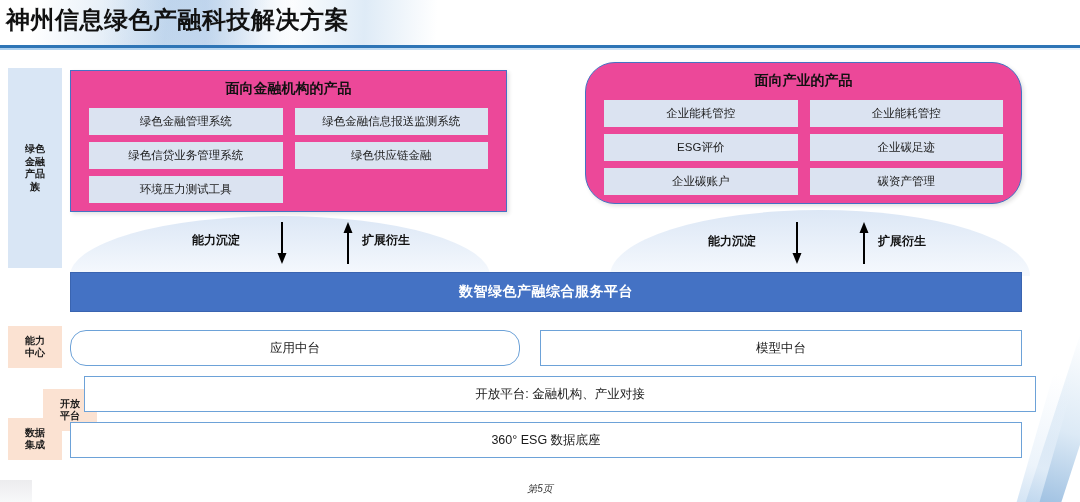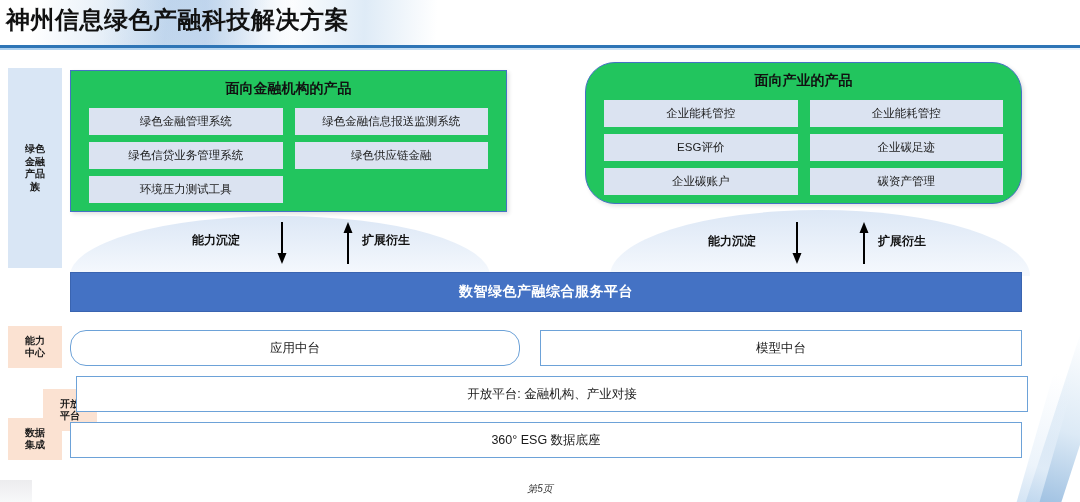--- a/index.html
+++ b/index.html
@@ -55,21 +55,21 @@
   #side-open{left:8px;top:389px;width:54px;height:42px;margin-left:35px;}
   #side-data{left:8px;top:418px;width:54px;height:42px;}
 
   
   .dome{position:absolute;border-radius:50% 50% 0 0 / 100% 100% 0 0;
     background:linear-gradient(180deg,rgba(214,227,244,.85),rgba(238,244,252,.55));}
   #dome-left{left:70px;top:216px;width:420px;height:60px;}
   #dome-right{left:610px;top:210px;width:420px;height:66px;}
 
   
-  .panel{position:absolute;background:#22c55e;border:1.5px solid #4472c4;
+  .panel{position:absolute;background:#ec4899;border:1.5px solid #4472c4;
     box-shadow:2px 2px 4px rgba(0,0,0,.12);}
   #panel-fin{left:70px;top:70px;width:435px;height:140px;}
   #panel-ind{left:585px;top:62px;width:435px;height:140px;border-radius:30px;}
   .panel-title{text-align:center;font-size:14px;font-weight:bold;color:#111;margin-top:9px;}
   .panel-grid{display:grid;grid-template-columns:1fr 1fr;gap:7px 12px;
     padding:10px 18px 0 18px;box-sizing:border-box;}
   .chip{background:#dbe3f1;color:#1a1a1a;font-size:11.5px;text-align:center;
     padding:6px 0;white-space:nowrap;overflow:hidden;}
 
   
@@ -79,21 +79,21 @@
   
   #platform-bar{position:absolute;left:70px;top:272px;width:950px;height:38px;
     background:#4472c4;border:1px solid #3a64b0;display:flex;align-items:center;justify-content:center;}
   #platform-bar .ptxt{color:#ffffff;font-size:14px;font-weight:bold;letter-spacing:.5px;}
 
   
   .wbox{position:absolute;background:#ffffff;border:1.5px solid #6da2d8;
     display:flex;align-items:center;justify-content:center;font-size:12.5px;color:#1a1a1a;}
   #box-app{left:70px;top:330px;width:448px;height:34px;border-radius:16px;}
   #box-model{left:540px;top:330px;width:480px;height:34px;}
-  #box-open{left:76px;top:376px;width:950px;height:34px;}
+  #box-open{left:84px;top:376px;width:950px;height:34px;}
   #box-data{left:70px;top:422px;width:950px;height:34px;}
 
   
   #footer{position:absolute;left:0;top:482px;width:1080px;text-align:center;
     font-size:10px;font-style:italic;color:#333;}
 </style>
 </head>
 <body>
 
 <div class="slide">

